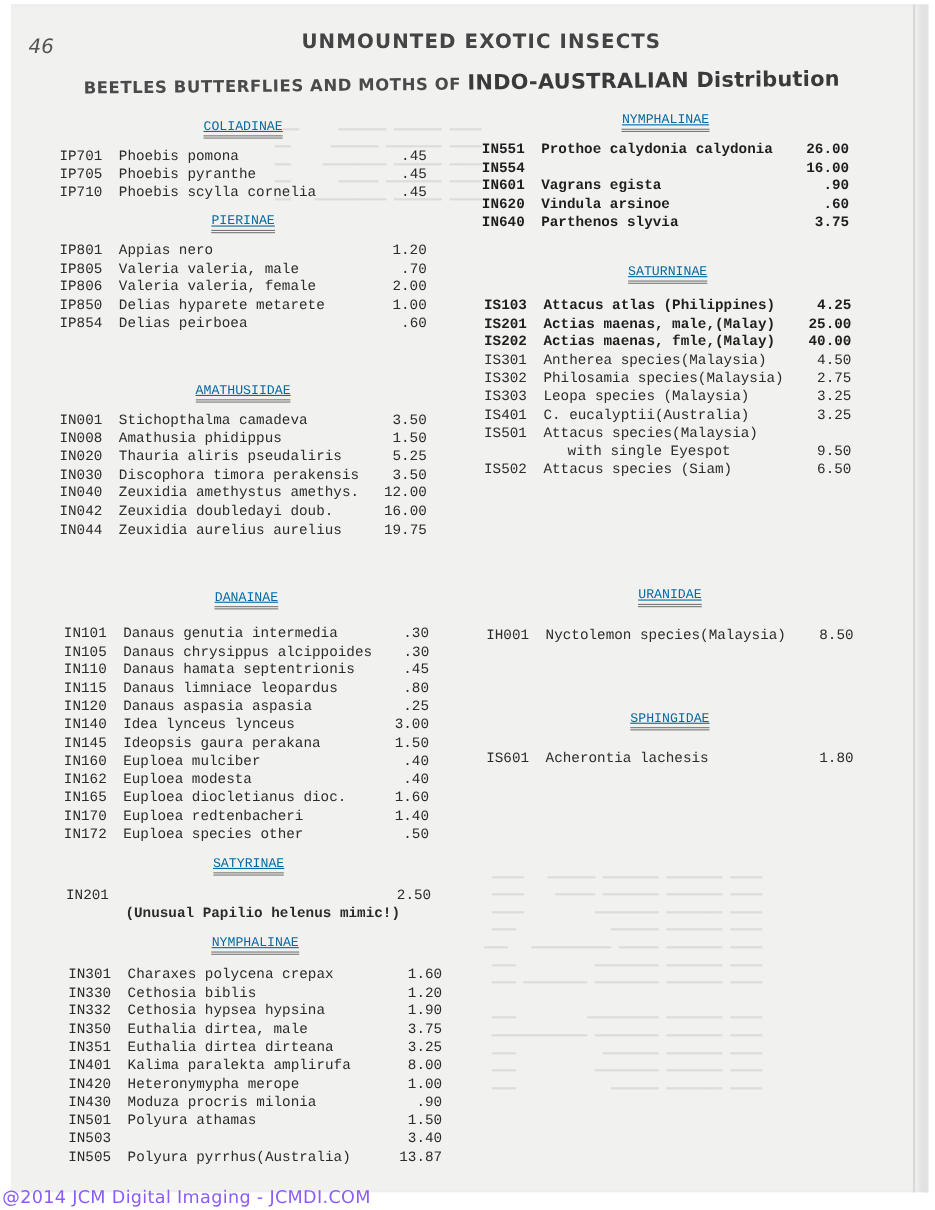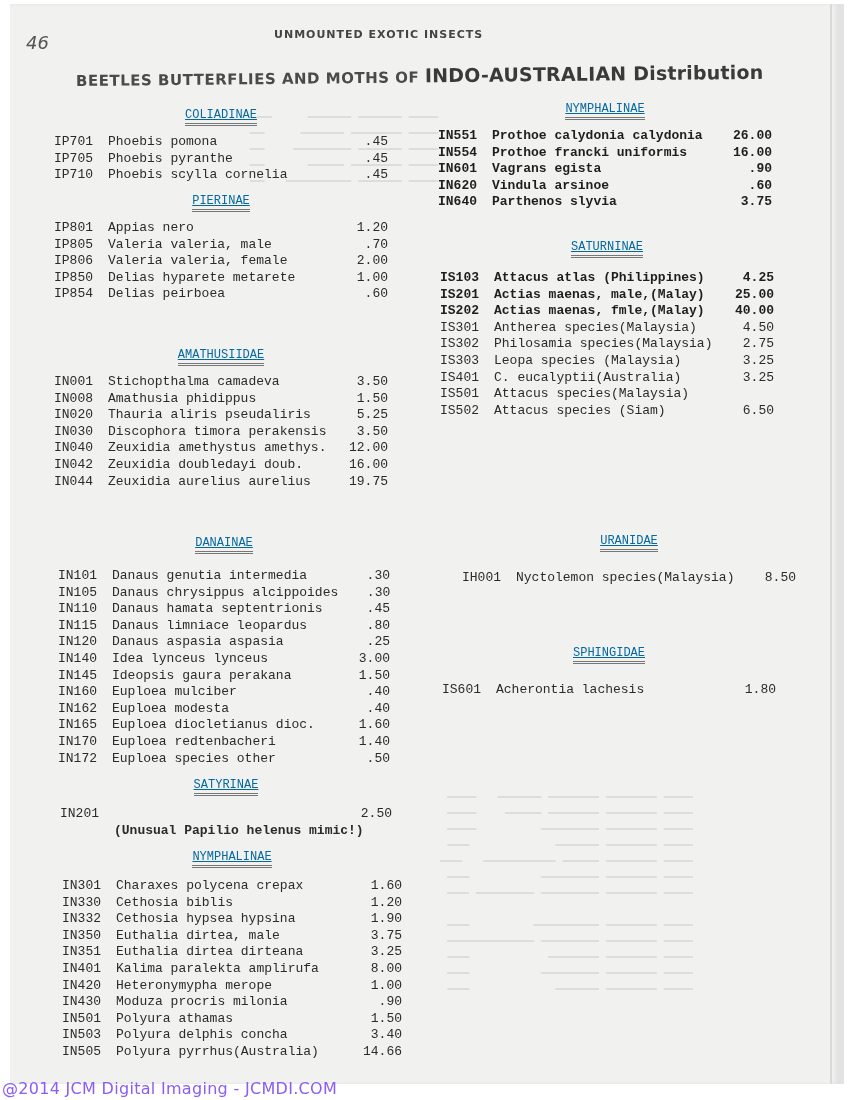--- a/index.html
+++ b/index.html
@@ -20,21 +20,21 @@
     background:#d9d9d9;
   }
   .page-number {
     position:absolute; left:16px; top:28px;
     font-family:"DejaVu Sans", sans-serif; font-size:18px; color:#555;
     font-style:italic;
   }
   .main-title {
     position:absolute; left:264px; top:24px;
     font-family:"DejaVu Sans", sans-serif; font-weight:bold;
-    font-size:11px; letter-spacing:1px; color:#444;
+    font-size:18px; letter-spacing:1px; color:#444;
   }
   .subtitle {
     position:absolute; left:66px; top:64px; white-space:nowrap;
     font-family:"DejaVu Sans", sans-serif; font-weight:bold; color:#4a4a4a;
     transform:rotate(-0.6deg); transform-origin:left center;
   }
   .subtitle .s1 { font-size:15px; letter-spacing:0.5px; }
   .subtitle .s2 { font-size:19px; letter-spacing:0.2px; color:#3a3a3a; }
   .section {
     position:absolute;
@@ -151,47 +151,48 @@
     <div class="sec-head" style="margin-bottom:10px;"><span>NYMPHALINAE</span></div>
     <div class="row"><span class="code">IN301</span><span class="name">Charaxes polycena crepax</span><span class="price">1.60</span></div>
     <div class="row"><span class="code">IN330</span><span class="name">Cethosia biblis</span><span class="price">1.20</span></div>
     <div class="row"><span class="code">IN332</span><span class="name">Cethosia hypsea hypsina</span><span class="price">1.90</span></div>
     <div class="row"><span class="code">IN350</span><span class="name">Euthalia dirtea, male</span><span class="price">3.75</span></div>
     <div class="row"><span class="code">IN351</span><span class="name">Euthalia dirtea dirteana</span><span class="price">3.25</span></div>
     <div class="row"><span class="code">IN401</span><span class="name">Kalima paralekta amplirufa</span><span class="price">8.00</span></div>
     <div class="row"><span class="code">IN420</span><span class="name">Heteronymypha merope</span><span class="price">1.00</span></div>
     <div class="row"><span class="code">IN430</span><span class="name">Moduza procris milonia</span><span class="price">.90</span></div>
     <div class="row"><span class="code">IN501</span><span class="name">Polyura athamas</span><span class="price">1.50</span></div>
-    <div class="row"><span class="code">IN503</span><span class="name">Polyura delphis concha</span><span class="price">3.40</span></div>
-    <div class="row"><span class="code">IN505</span><span class="name">Polyura pyrrhus(Australia)</span><span class="price">14.66</span></div>
+    <div class="row"><span class="code">IN503</span><span class="price">3.40</span></div>
+    <div class="row"><span class="code">IN505</span><span class="name">Polyura pyrrhus(Australia)</span><span class="price">13.87</span></div>
   </div>
 
   <div class="section" style="left:428px; top:98px; width:334px;">
     <div class="sec-head"><span>NYMPHALINAE</span></div>
     <div class="row bold"><span class="code">IN551</span><span class="name">Prothoe calydonia calydonia</span><span class="price">26.00</span></div>
-    <div class="row bold"><span class="code">IN554</span><span class="name">Prothoe francki uniformis</span><span class="price">16.00</span></div>
+    <div class="row bold"><span class="code">IN554</span><span class="price">16.00</span></div>
     <div class="row bold"><span class="code">IN601</span><span class="name">Vagrans egista</span><span class="price">.90</span></div>
     <div class="row bold"><span class="code">IN620</span><span class="name">Vindula arsinoe</span><span class="price">.60</span></div>
     <div class="row bold"><span class="code">IN640</span><span class="name">Parthenos slyvia</span><span class="price">3.75</span></div>
   </div>
 
   <div class="section" style="left:430px; top:236px; width:334px;">
     <div class="sec-head" style="margin-bottom:12px;"><span>SATURNINAE</span></div>
     <div class="row bold"><span class="code">IS103</span><span class="name">Attacus atlas (Philippines)</span><span class="price">4.25</span></div>
     <div class="row bold"><span class="code">IS201</span><span class="name">Actias maenas, male,(Malay)</span><span class="price">25.00</span></div>
     <div class="row bold"><span class="code">IS202</span><span class="name">Actias maenas, fmle,(Malay)</span><span class="price">40.00</span></div>
     <div class="row"><span class="code">IS301</span><span class="name">Antherea species(Malaysia)</span><span class="price">4.50</span></div>
     <div class="row"><span class="code">IS302</span><span class="name">Philosamia species(Malaysia)</span><span class="price">2.75</span></div>
     <div class="row"><span class="code">IS303</span><span class="name">Leopa species (Malaysia)</span><span class="price">3.25</span></div>
     <div class="row"><span class="code">IS401</span><span class="name">C. eucalyptii(Australia)</span><span class="price">3.25</span></div>
     <div class="row"><span class="code">IS501</span><span class="name">Attacus species(Malaysia)</span><span class="price"></span></div>
+    <div class="row sub"><span class="code"></span><span class="name">with single Eyespot</span><span class="price">9.50</span></div>
     <div class="row"><span class="code">IS502</span><span class="name">Attacus species (Siam)</span><span class="price">6.50</span></div>
   </div>
 
-  <div class="section" style="left:432px; top:530px; width:334px;margin-left:20px;">
+  <div class="section" style="left:432px; top:530px; width:334px;">
     <div class="sec-head" style="margin-bottom:18px;"><span>URANIDAE</span></div>
     <div class="row"><span class="code">IH001</span><span class="name">Nyctolemon species(Malaysia)</span><span class="price">8.50</span></div>
   </div>
 
   <div class="section" style="left:432px; top:642px; width:334px;">
     <div class="sec-head" style="margin-bottom:18px;"><span>SPHINGIDAE</span></div>
     <div class="row"><span class="code">IS601</span><span class="name">Acherontia lachesis</span><span class="price">1.80</span></div>
   </div>
 </div>
 

